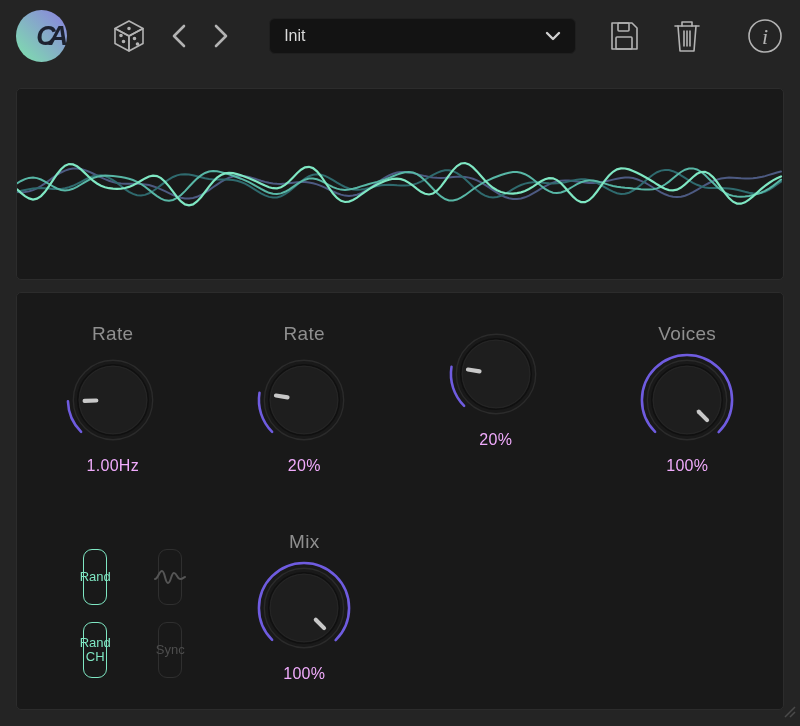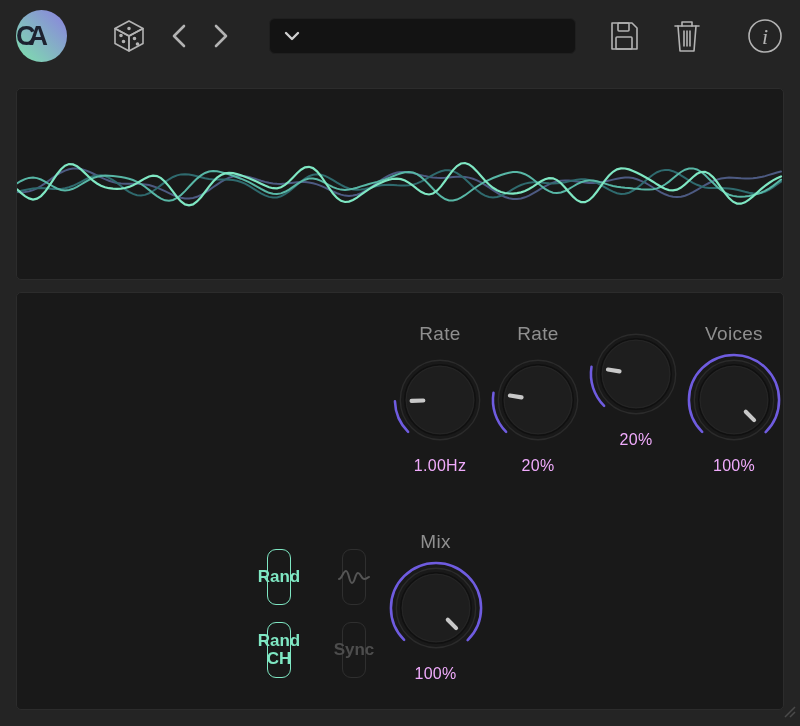--- a/index.html
+++ b/index.html
@@ -10,23 +10,23 @@
     position: relative;
   }
 
   
   .topbar {
     height:72px; display:flex; align-items:center; padding:0 16px;
   }
   .logo {
     width:52px; height:52px; border-radius:50%;
     background: linear-gradient(225deg, var(--logoPurple,#8b7fe0) 0%, var(--logoGreen,#7fd9b0) 90%);
-    display:flex; align-items:center; justify-content:flex-start;
+    display:flex; align-items:center; justify-content:flex-end;
     color:#1d2230; font-weight:700; font-size:27px; letter-spacing:-7px;
-    padding-right:6px; cursor:pointer;
+    padding-right:6px; cursor:pointer;font-style:italic;
   }
   .tb-icon { display:flex; align-items:center; justify-content:center; cursor:pointer; }
   .tb-icon svg { stroke:#b3b3b3; fill:none; stroke-width:1.6; stroke-linecap:round; stroke-linejoin:round; }
   .dice { margin-left:46px; }
   .nav-arrow { margin-left:26px; }
   .nav-arrow svg { stroke-width:2.6; }
   .preset {
     margin-left:40px; width:312px; height:36px; background:#131313;
     border-radius:6px; display:flex; align-items:center; padding:0 14px;
     color:#dadada; font-size:16px; cursor:pointer; border:1px solid #1f1f1f;
@@ -39,40 +39,40 @@
   
   .panel {
     margin:0 16px; background:var(--panel,#191919);
     border:1px solid var(--panelBorder,#2c2c2c); border-radius:5px;
   }
   .wave-panel { height:192px; margin-top:16px; position:relative; overflow:hidden; }
   .wave-panel svg { width:100%; height:100%; display:block; }
 
   .controls-panel {
     height:418px; margin-top:12px; padding-top:30px;
-    display:flex; flex-direction:column; gap:44px;align-items:flex-end;
+    display:flex; flex-direction:column; gap:44px;
   }
   .knob-row { display:grid; grid-template-columns:repeat(4,1fr); }
   .cell { display:flex; flex-direction:column; align-items:center; height:164px; }
   .knob-label { font-size:19px; font-weight:500; color:#8f8f8f; letter-spacing:.3px; height:26px; }
   .knob { width:98px; height:98px; margin-top:2px; cursor:pointer; }
   .knob svg { width:100%; height:100%; display:block; }
   .knob-arc { fill:none; stroke:var(--accent,#6f5ce0); stroke-width:2.6; stroke-linecap:round; }
   .knob-face { fill:#1e1e1e; stroke:#101010; stroke-width:1.5; }
   .knob-ring { fill:none; stroke:#2b2b2b; stroke-width:1.4; }
   .knob-inner { fill:none; stroke:#262626; stroke-width:1; }
   .knob-pointer { stroke:#c8c8c8; stroke-width:4.2; stroke-linecap:round; }
   .knob-value { margin-top:8px; font-size:16px; color:#f0abfc; letter-spacing:.3px; }
 
   
   .btn-cell { justify-content:center; }
   .btn-grid { display:grid; grid-template-columns:64px 64px; grid-template-rows:56px 56px; gap:17px 11px; }
   .sq-btn {
     border:1.8px solid #2f2f2f; border-radius:9px; background:transparent;
-    color:#4d4d4d; font-size:17px; font-weight:700; font-family:inherit;
+    color:#4d4d4d; font-size:13px; font-weight:400; font-family:inherit;
     display:flex; flex-direction:column; align-items:center; justify-content:center;
     cursor:pointer; line-height:1.05;margin-left:40px;
   }
   .sq-btn.active { border-color:var(--mint,#7fe7c3); color:var(--mint,#7fe7c3); }
   .sq-btn svg { stroke:#555; fill:none; stroke-width:2; stroke-linecap:round; stroke-linejoin:round; }
 
   
   .grip { position:absolute; right:3px; bottom:3px; cursor:nwse-resize; }
   .grip svg { stroke:#4a4a4a; stroke-width:1.5; }
 </style>
@@ -102,20 +102,21 @@
       <polyline points="13,3 3,13 13,23"></polyline>
     </svg>
   </div>
   <div class="tb-icon nav-arrow">
     <svg width="16" height="26" viewBox="0 0 16 26">
       <polyline points="3,3 13,13 3,23"></polyline>
     </svg>
   </div>
 
   <div class="preset">
+    <span class="preset-name">Init</span>
     <svg width="16" height="10" viewBox="0 0 16 10" style="stroke:#cfcfcf;fill:none;stroke-width:2.4;stroke-linecap:round;stroke-linejoin:round;">
       <polyline points="2,2 8,8 14,2"></polyline>
     </svg>
   </div>
 
   <div class="tb-icon save">
     <svg width="36" height="36" viewBox="0 0 36 36">
       <path d="M6 5 h20 l5 5 v21 h-25 z"></path>
       <rect x="12" y="5" width="11" height="8" rx="1"></rect>
       <rect x="10" y="19" width="16" height="12" rx="1"></rect>

